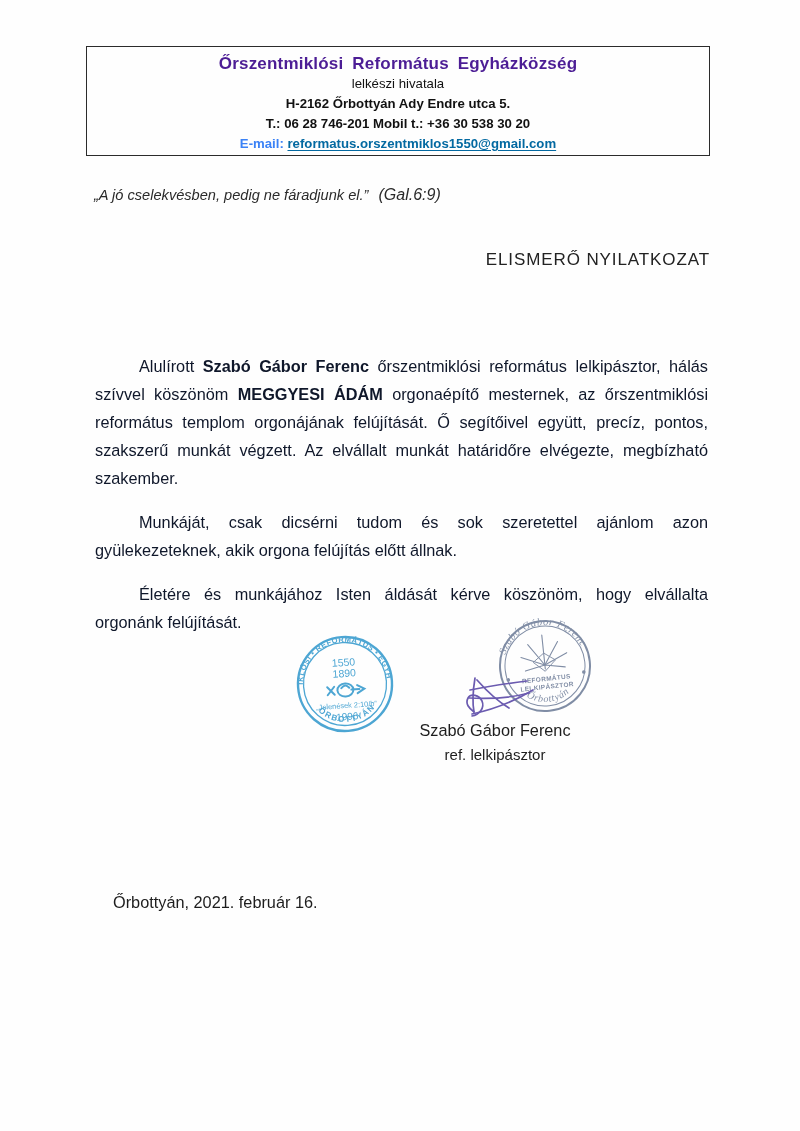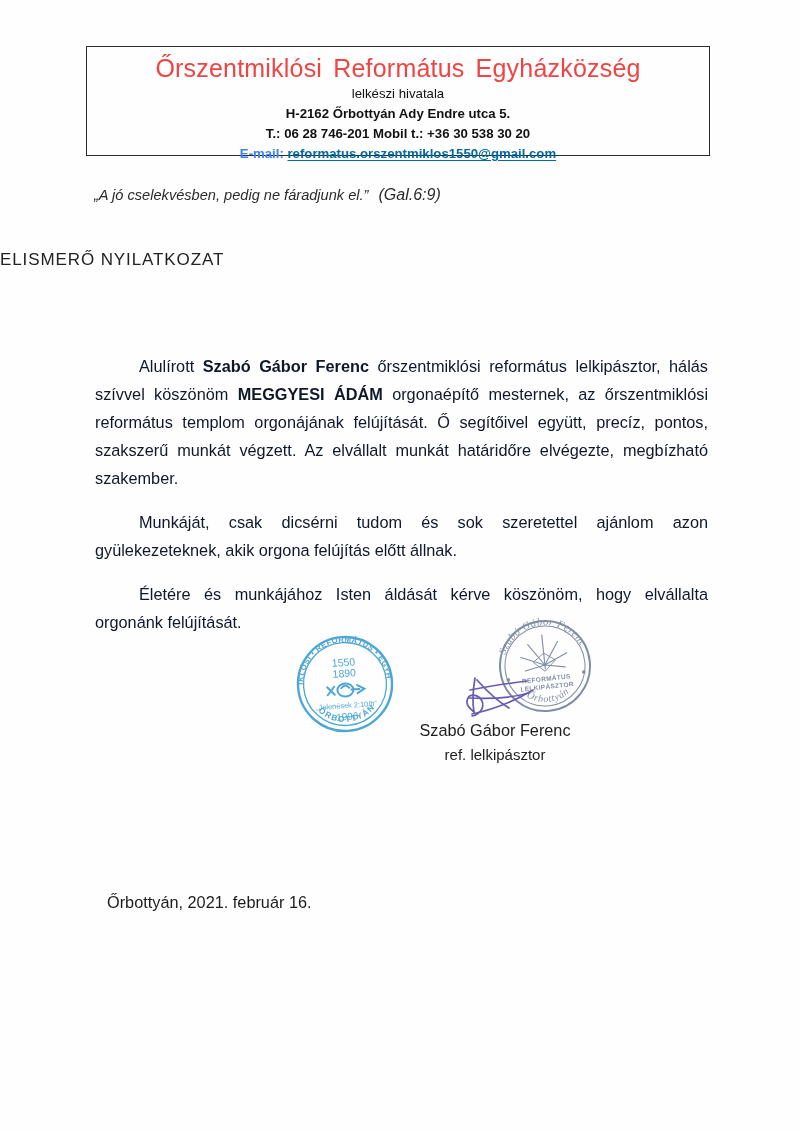--- a/index.html
+++ b/index.html
@@ -29,26 +29,26 @@
     left: 86px;
     top: 46px;
     width: 624px;
     height: 110px;
     border: 1.6px solid #2b2b2b;
     box-sizing: border-box;
     text-align: center;
     padding-top: 6px;
   }
   .lh-title {
-    font-size: 25px;
-    font-weight: normal;
+    font-size: 17px;
+    font-weight: bold;
     letter-spacing: 0.2px;
     line-height: 1.25;
     word-spacing: 4px;
-    color: #ef4444;
+    color: #4c1d95;
   }
   .lh-sub {
     font-size: 13.2px;
     font-weight: normal;
     line-height: 1.5;
     color: #111;
   }
   .lh-line {
     font-size: 13.2px;
     font-weight: bold;
@@ -82,21 +82,21 @@
     font-size: 16px;
     padding-left: 10px;
   }
 
   
   .doc-title {
     position: absolute;
     left: 0;
     right: 0;
     top: 250px;
-    text-align: left;
+    text-align: right;
     font-size: 17px;
     letter-spacing: 0.9px;
     color: #222;
     padding-right: 90px;
   }
 
   
   .body-block {
     position: absolute;
     left: 95px;
@@ -158,21 +158,21 @@
   }
   .sig-role {
     font-size: 15px;
     color: #1d1d1d;
     line-height: 1.55;
   }
 
   
   .date-line {
     position: absolute;
-    left: 107px;
+    left: 113px;
     top: 893px;
     font-size: 16.3px;
     color: #1d1d1d;
   }
 
   .nowrap { white-space: nowrap; }
 </style>
 </head>
 <body>
 

